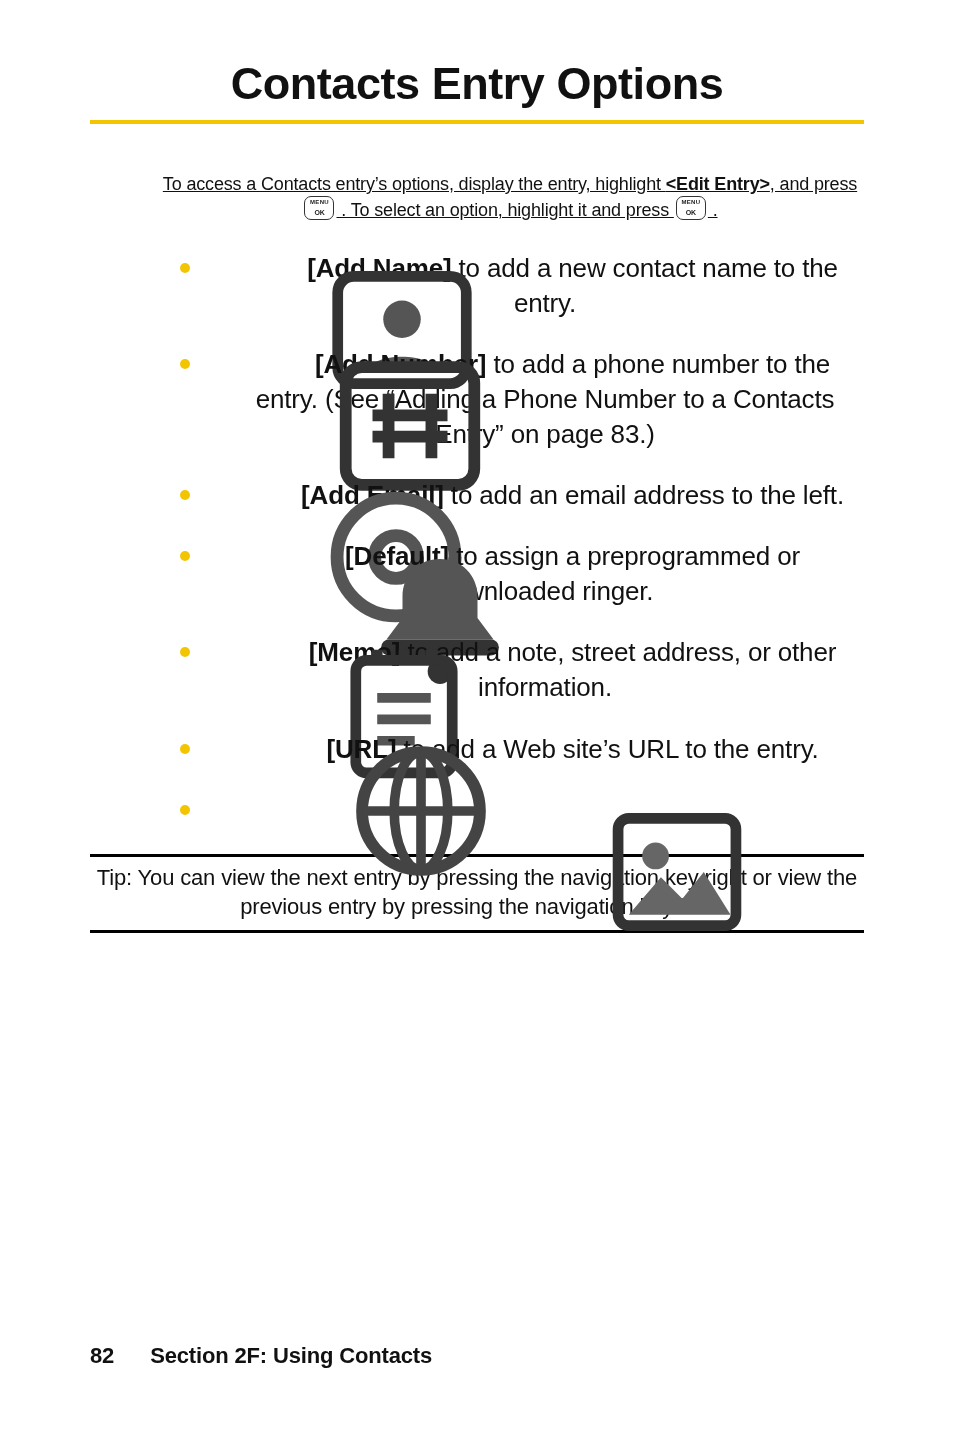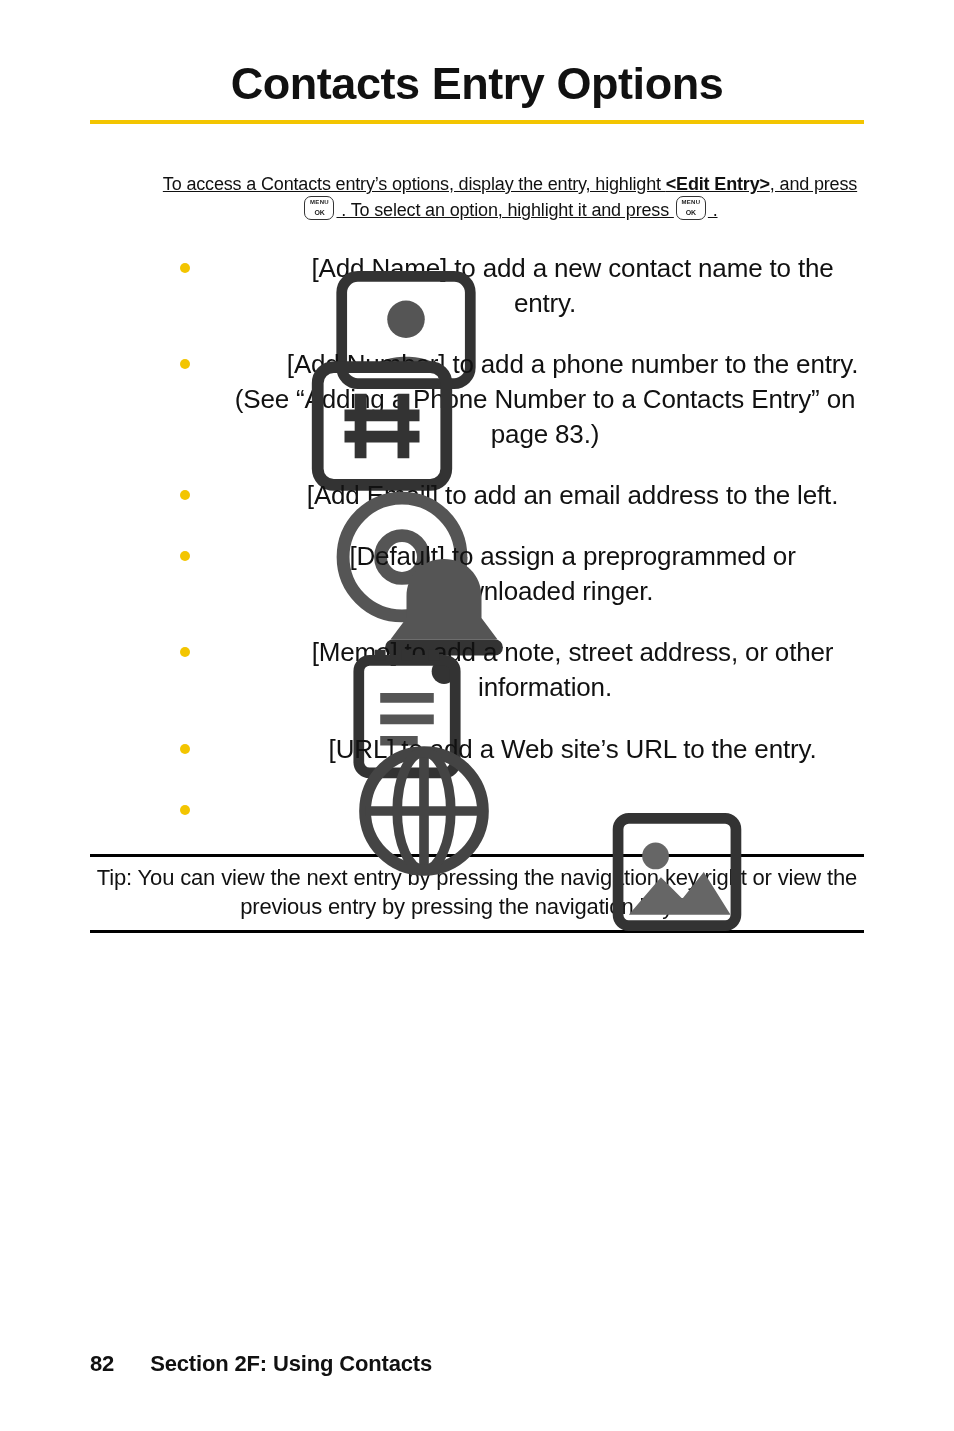--- a/index.html
+++ b/index.html
@@ -84,33 +84,33 @@
     background: #f3c500;
   }
   .opt-icon {
     display: inline-block;
     width: 28px; height: 28px;
     vertical-align: -6px;
     margin-right: 8px;
     position: relative;
   }
   .opt-icon svg { position: absolute; inset: 0; }
-  .opt-text b { font-weight: 400; margin-left: 12px; }
+  .opt-text b { font-weight: 700; margin-left: 12px; }
   .tip-box {
     border-top: 3px solid #000;
     border-bottom: 3px solid #000;
     padding: 6px 0 8px 0;
     font-size: 22px;
     line-height: 1.35;
   }
   .tip-box b { font-weight: 400; }
   .footer {
     position: absolute;
     left: 90px;
-    bottom: 54px;
+    bottom: 62px;
     font-size: 22px;
     font-weight: 700;
   }
   .footer .pnum { margin-right: 36px; }
 </style>
 </head>
 <body>
 
 <svg width="0" height="0" style="position:absolute">
   <defs>

